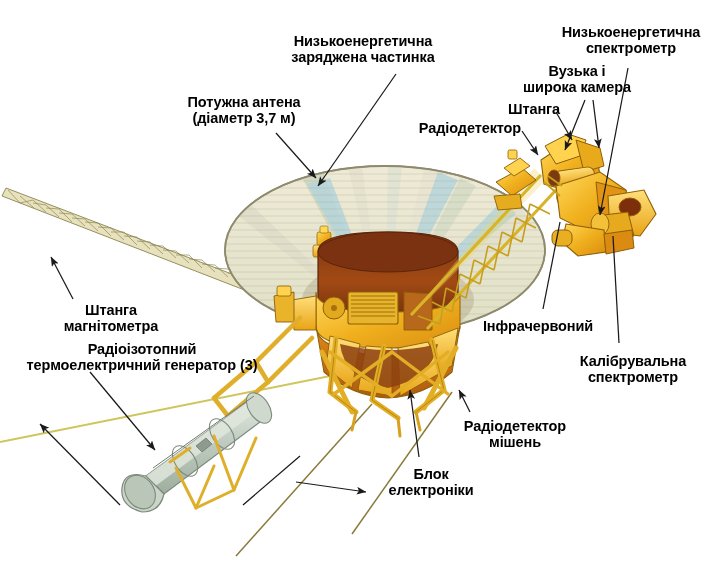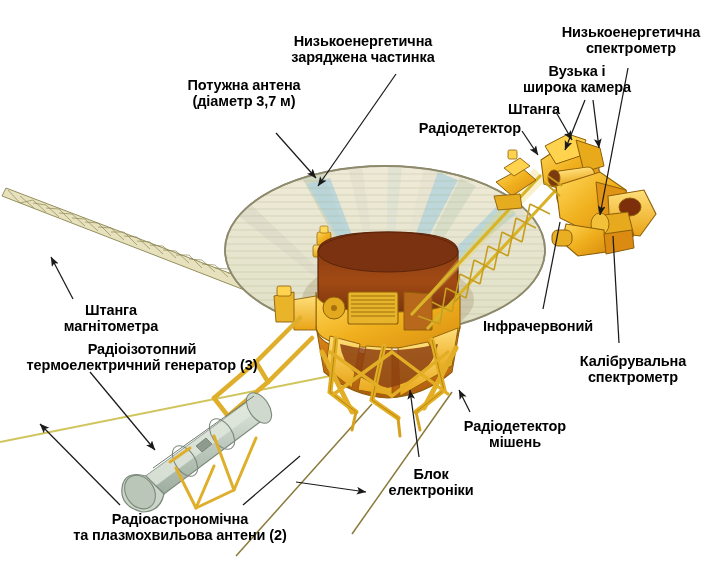--- a/index.html
+++ b/index.html
@@ -321,35 +321,34 @@
       <line x1="543" y1="309" x2="560" y2="222"></line>
       <line x1="619" y1="343" x2="613" y2="236"></line>
       <line x1="470" y1="412" x2="459" y2="390" marker-end="url(#ah)"></line>
       <line x1="419" y1="457" x2="410" y2="390" marker-end="url(#ah)"></line>
       <line x1="296" y1="482" x2="366" y2="492" marker-end="url(#ah)"></line>
     </g>
   </svg>
 
   <div class="lbl c" style="left:363px; top:33px;"><span>Низькоенергетична</span><br><span>заряджена частинка</span></div>
 
-  <div class="lbl c" style="left:244px; top:77px;"><span>Потужна антена</span><br><span>(діаметр 3,7 м)</span></div>
+  <div class="lbl c" style="left:244px; top:94px;"><span>Потужна антена</span><br><span>(діаметр 3,7 м)</span></div>
 
   <div class="lbl c" style="left:631px; top:24px;"><span>Низькоенергетична</span><br><span>спектрометр</span></div>
 
   <div class="lbl c" style="left:577px; top:63px;"><span>Вузька і</span><br><span>широка камера</span></div>
 
   <div class="lbl c" style="left:534px; top:101px;"><span>Штанга</span></div>
 
   <div class="lbl c" style="left:470px; top:120px;"><span>Радіодетектор</span></div>
 
   <div class="lbl c" style="left:111px; top:302px;"><span>Штанга</span><br><span>магнітометра</span></div>
 
   <div class="lbl c" style="left:142px; top:341px;"><span>Радіоізотопний</span><br><span>термоелектричний генератор (3)</span></div>
 
-  <div class="lbl c" style="left:180px; top:511px;"><span>Радіоастрономічна</span><br><span>та плазмохвильова антени (2)</span></div>
 
   <div class="lbl c" style="left:538px; top:318px;"><span>Інфрачервоний</span></div>
 
   <div class="lbl c" style="left:633px; top:353px;"><span>Калібрувальна</span><br><span>спектрометр</span></div>
 
   <div class="lbl c" style="left:515px; top:418px;"><span>Радіодетектор</span><br><span>мішень</span></div>
 
   <div class="lbl c" style="left:431px; top:466px;"><span>Блок</span><br><span>електроніки</span></div>
 
 </div>

